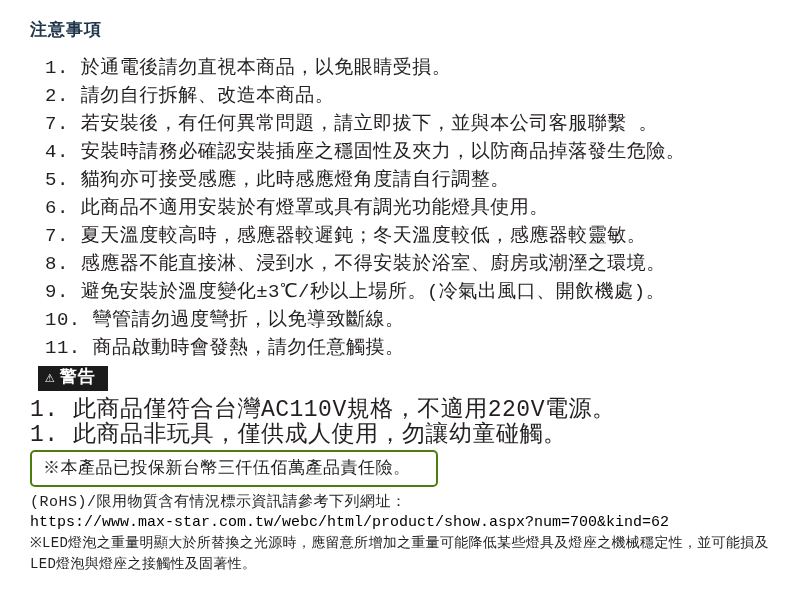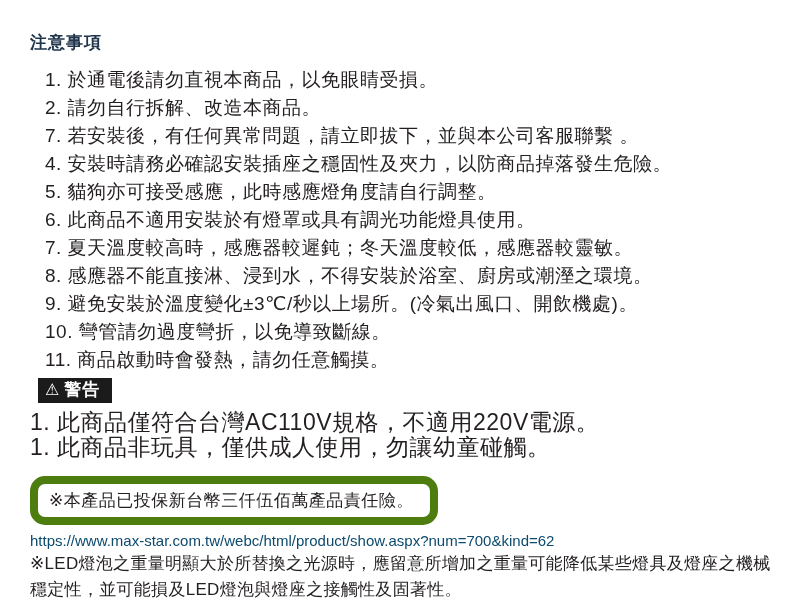--- a/index.html
+++ b/index.html
@@ -7,21 +7,22 @@
     width: 800px;
     height: 615px;
     background: #ffffff;
     font-family: "Liberation Sans", "DejaVu Sans", sans-serif;
     color: #231f20;
     overflow: hidden;
   }
   .page {
     width: 800px;
     height: 434px;
-    padding: 32px 28px 0 30px;
+    padding: 20px 28px 0 30px;
+    font-family: Liberation Mono, monospace;
   }
   .title {
     font-size: 17px;
     font-weight: 600;
     color: #20354b;
     letter-spacing: 1px;
     line-height: 22px;
   }
   .notice-list {
     margin: 12px 0 0 15px;
@@ -49,42 +50,42 @@
     line-height: 20px;
   }
   .warning-list {
     margin: 7px 0 0 0;
     font-size: 23px;
     line-height: 25px;
     letter-spacing: 0.5px;
   }
   .insurance-box {
     width: 408px;
-    margin-top: 16px;
-    border: 8px solid #4d7c0f;
-    border-radius: 15px;
+    margin-top: 2px;
+    border: 2px solid #4d7c0f;
+    border-radius: 5px;
     padding: 4px 10px 4px 11px;
     font-size: 17px;
     line-height: 25px;
     letter-spacing: 0.5px;
   }
   .footer { margin-top: 6px; }
   .rohs-note {
     font-size: 15px;
     line-height: 20px;
     letter-spacing: 0.5px;
   }
   .product-url {
     font-size: 15px;
     line-height: 20px;
-    color: #0c4a6e;
+    color: #000000;
   }
   .led-note {
-    font-size: 17px;
-    line-height: 26px;
+    font-size: 14px;
+    line-height: 21px;
     width: 755px;
     letter-spacing: 0.3px;
   }
 </style>
 </head>
 <body>
 
 <div class="page">
 
   <div class="title">注意事項</div>
@@ -111,17 +112,18 @@
   <div class="warning-list">
     <div class="warning-item">1. 此商品僅符合台灣AC110V規格，不適用220V電源。</div>
     <div class="warning-item">1. 此商品非玩具，僅供成人使用，勿讓幼童碰觸。</div>
   </div>
 
   <div class="insurance-box">
     <div class="insurance-line">※本產品已投保新台幣三仟伍佰萬產品責任險。</div>
   </div>
 
   <div class="footer">
+    <div class="rohs-note">(RoHS)/限用物質含有情況標示資訊請參考下列網址：</div>
     <div class="product-url">https://www.max-star.com.tw/webc/html/product/show.aspx?num=700&amp;kind=62</div>
     <div class="led-note">※LED燈泡之重量明顯大於所替換之光源時，應留意所增加之重量可能降低某些燈具及燈座之機械穩定性，並可能損及LED燈泡與燈座之接觸性及固著性。</div>
   </div>
 
 </div>
 
 </body></html>

